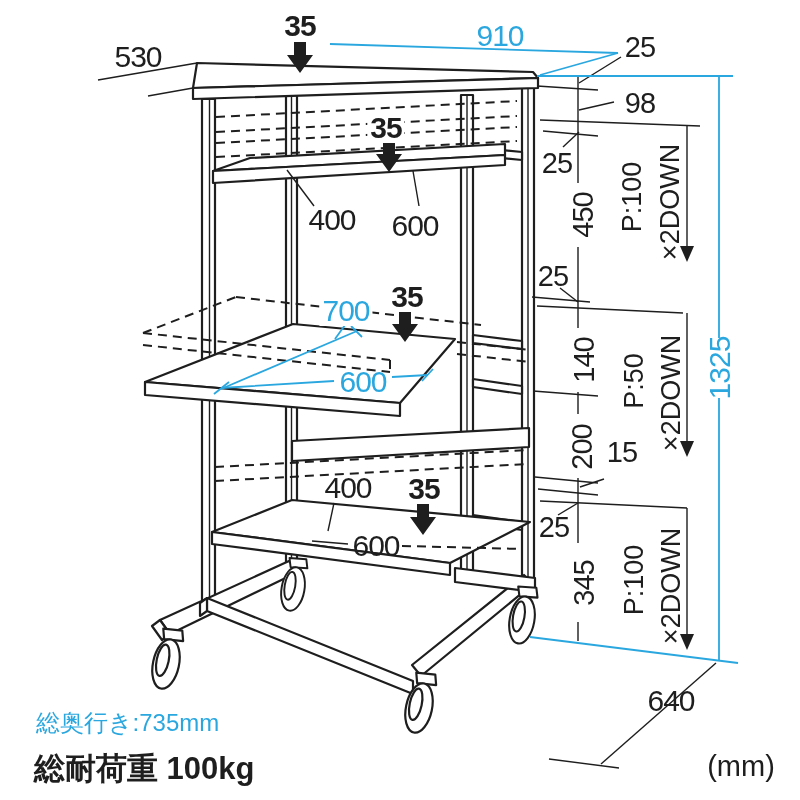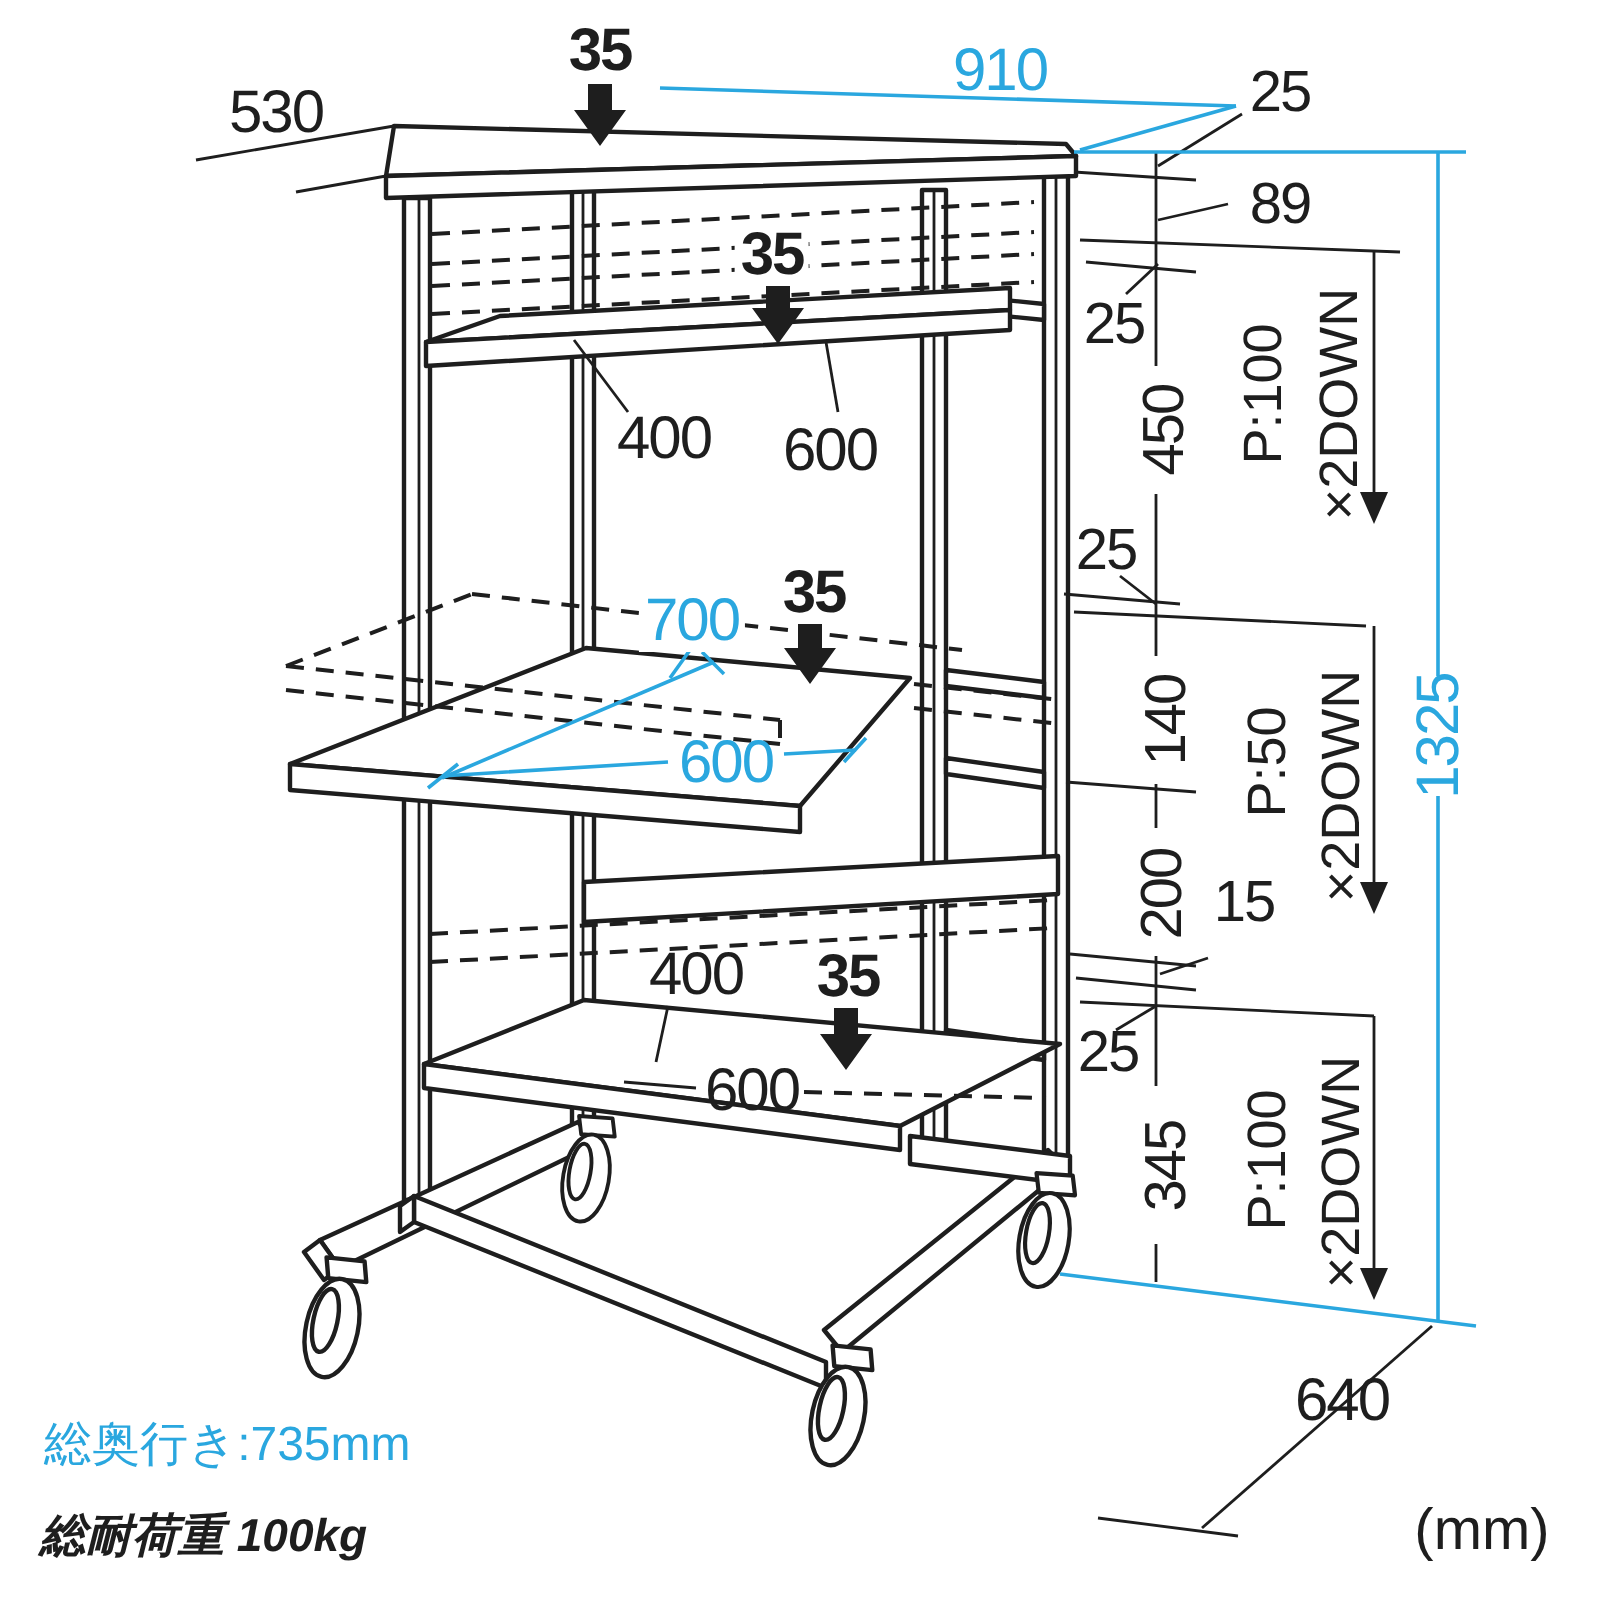--- a/index.html
+++ b/index.html
@@ -8,23 +8,23 @@
   #drawing{position:absolute;left:0;top:0;}
   .lbl{position:absolute;transform:translate(-50%,-50%);white-space:nowrap;
        color:#1e1e1e;font-size:30px;letter-spacing:-1px;line-height:1;}
   .rot{transform:translate(-50%,-50%) rotate(-90deg);}
   .cyan{color:#2AA7DF;}
   .b{font-weight:bold;}
   .s29{font-size:29px;}
   .s27{font-size:27px;letter-spacing:0;}
   .bg{background:#fff;padding:0 3px;}
   .footer-depth{font-size:24px;letter-spacing:0;}
-  .footer-load{font-size:23px;letter-spacing:0;font-style:italic;}
+  .footer-load{font-size:31px;letter-spacing:0;}
   .unit{font-size:29px;letter-spacing:0;text-align:center;}
-  .la{transform:translate(0,-50%);}
+  .la{transform:translate(0,-50%);margin-left:14px;}
   svg .fc{stroke:#1e1e1e;stroke-width:2.2;fill:#fff;stroke-linejoin:round;}
   svg .thin{stroke:#1e1e1e;stroke-width:1.4;fill:none;}
   svg .dsh{stroke:#1e1e1e;stroke-width:2;fill:none;stroke-dasharray:9 6;}
   svg .dim{stroke:#1e1e1e;stroke-width:1.4;fill:none;}
   svg .dimc{stroke:#2AA7DF;stroke-width:1.8;fill:none;}
   svg .blk{fill:#1e1e1e;stroke:none;}
 </style>
 </head>
 <body>
 
@@ -172,21 +172,21 @@
       <path d="M214,394 L229,382"></path>
       <path d="M422,381 L433,369"></path>
       <path d="M351,326 L362,337"></path>
     </g>
   </svg>
 
   <div class="lbl" style="left:138px;top:57px">530</div>
   <div class="lbl b" style="left:300px;top:26px">35</div>
   <div class="lbl cyan" style="left:500px;top:36px">910</div>
   <div class="lbl s29" style="left:640px;top:47px">25</div>
-  <div class="lbl s29" style="left:640px;top:103px">89</div>
+  <div class="lbl s29" style="left:640px;top:103px">98</div>
   <div class="lbl s29" style="left:557px;top:163px">25</div>
   <div class="lbl rot s29" style="left:583px;top:215px">450</div>
   <div class="lbl rot s27" style="left:632px;top:197px">P:100</div>
   <div class="lbl rot s27" style="left:670px;top:202px">×2DOWN</div>
   <div class="lbl b bg" style="left:386px;top:128px">35</div>
   <div class="lbl" style="left:332px;top:220px">400</div>
   <div class="lbl" style="left:415px;top:226px">600</div>
   <div class="lbl s29" style="left:553px;top:276px">25</div>
   <div class="lbl rot s29" style="left:584px;top:360px">140</div>
   <div class="lbl rot s27" style="left:634px;top:381px">P:50</div>

